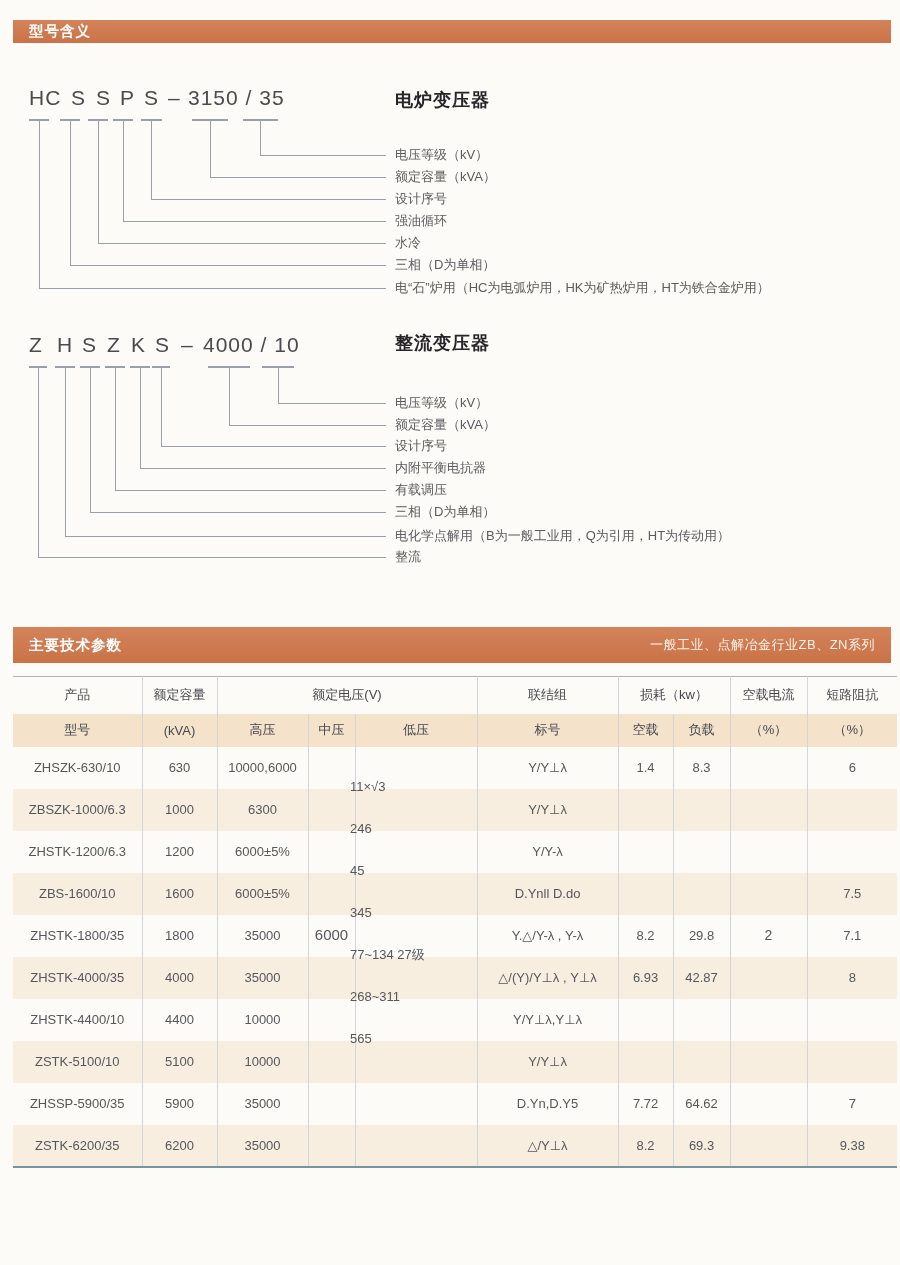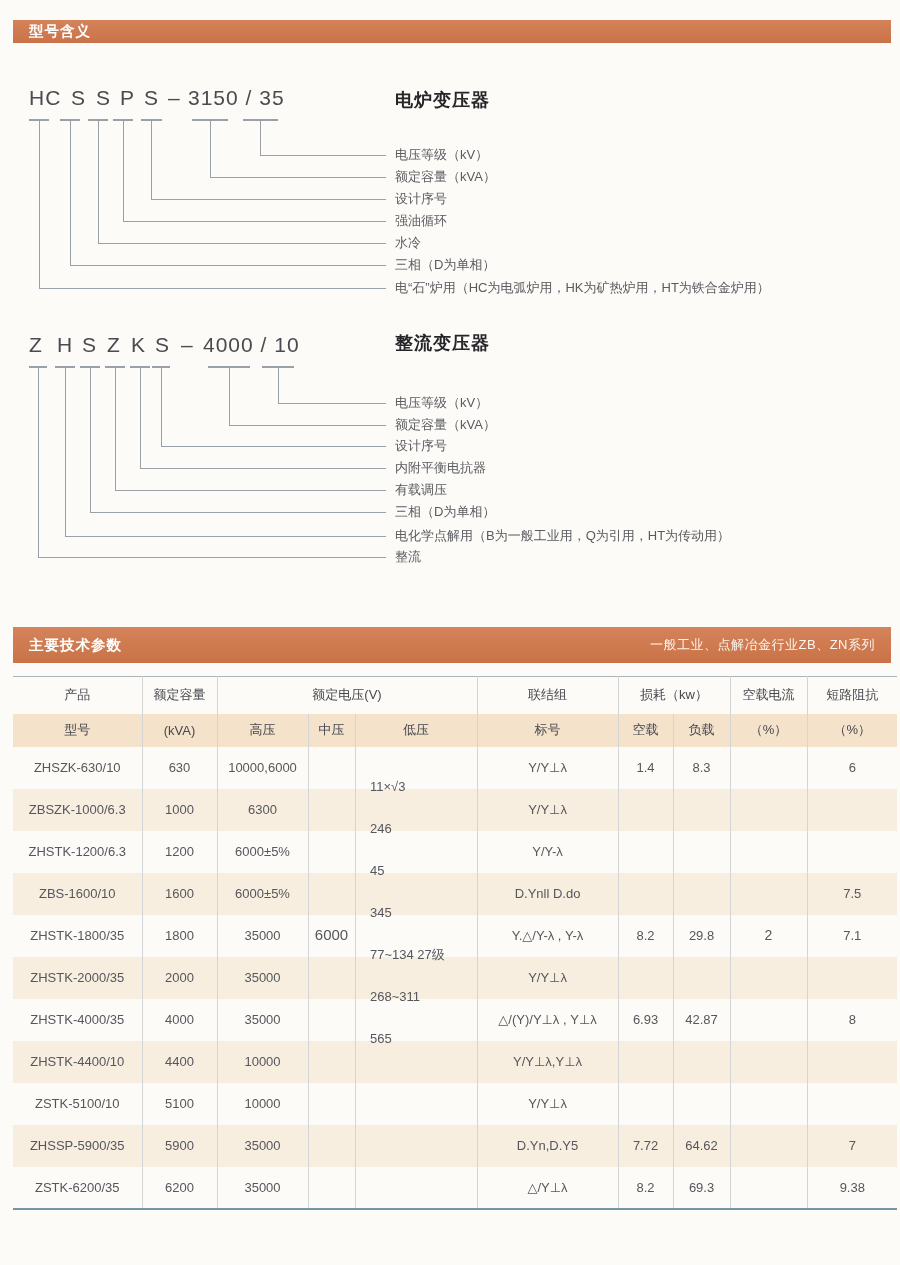--- a/index.html
+++ b/index.html
@@ -42,21 +42,21 @@
   table.spec th:last-child,table.spec td:last-child{border-right:none;margin-left:44px;}
   tbody tr:nth-child(even){background:#f8eedf;}
   td.c-model{text-align:left;padding-left:12px;}
   td.c-kva{text-align:left;padding-left:16px;}
   td.c-hv{text-align:left;padding-left:12px;white-space:nowrap;}
   td.c-group{text-align:left;padding-left:14px;white-space:nowrap;}
   
   .ov{position:absolute;color:#55575d;}
   .ov-mv{left:295px;top:248px;width:47px;height:22px;line-height:22px;text-align:center;font-size:15px;}
   .ov-cur{left:717px;top:248px;width:77px;height:22px;line-height:22px;text-align:center;font-size:14px;}
-  .ov-lv{left:342px;top:90px;width:122px;}
+  .ov-lv{left:322px;top:90px;width:122px;}
   .ov-lv .lvv{height:42px;line-height:42px;padding-left:15px;font-size:13px;white-space:nowrap;}
 </style>
 </head>
 <body>
 
 <div class="secbar" style="top:20px;">
   <span class="bar-title">型号含义</span>
 </div>
 
 <div>
@@ -230,32 +230,20 @@
         <td class="c-hv">35000</td>
         <td></td>
           <td></td>
         <td class="c-group">Y.△/Y-λ , Y-λ</td>
         <td>8.2</td>
         <td>29.8</td>
         <td></td>
         <td>7.1</td>
       </tr>
       <tr>
-        <td class="c-model">ZHSTK-2000/35</td>
-        <td class="c-kva">2000</td>
-        <td class="c-hv">35000</td>
-        <td></td>
-          <td></td>
-        <td class="c-group">Y/Y⊥λ</td>
-        <td></td>
-        <td></td>
-        <td></td>
-        <td></td>
-      </tr>
-      <tr>
         <td class="c-model">ZHSTK-4000/35</td>
         <td class="c-kva">4000</td>
         <td class="c-hv">35000</td>
         <td></td>
           <td></td>
         <td class="c-group">△/(Y)/Y⊥λ , Y⊥λ</td>
         <td>6.93</td>
         <td>42.87</td>
         <td></td>
         <td>8</td>

